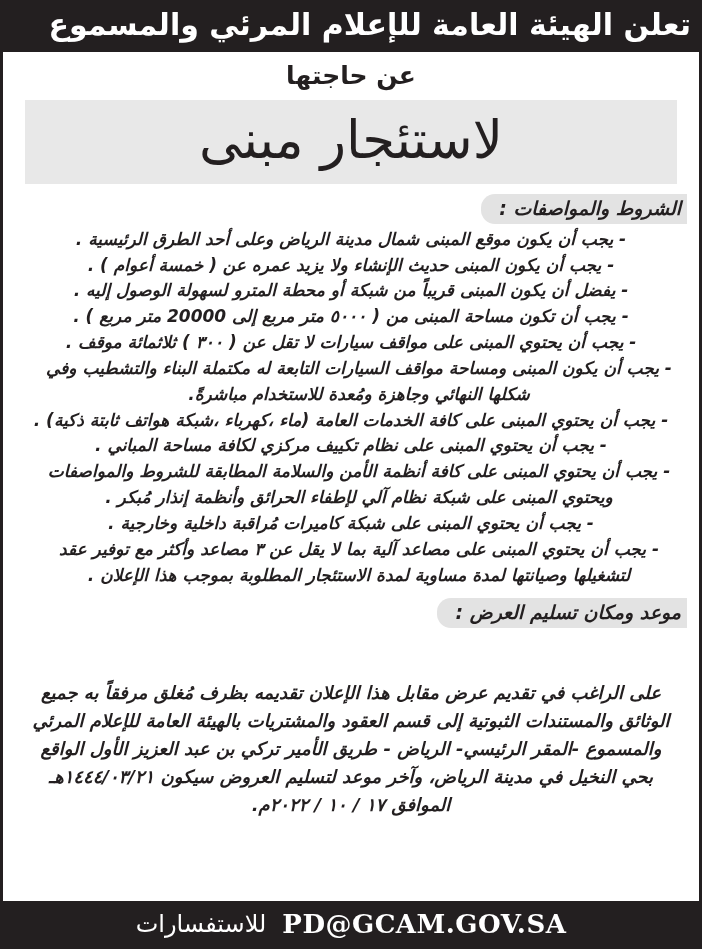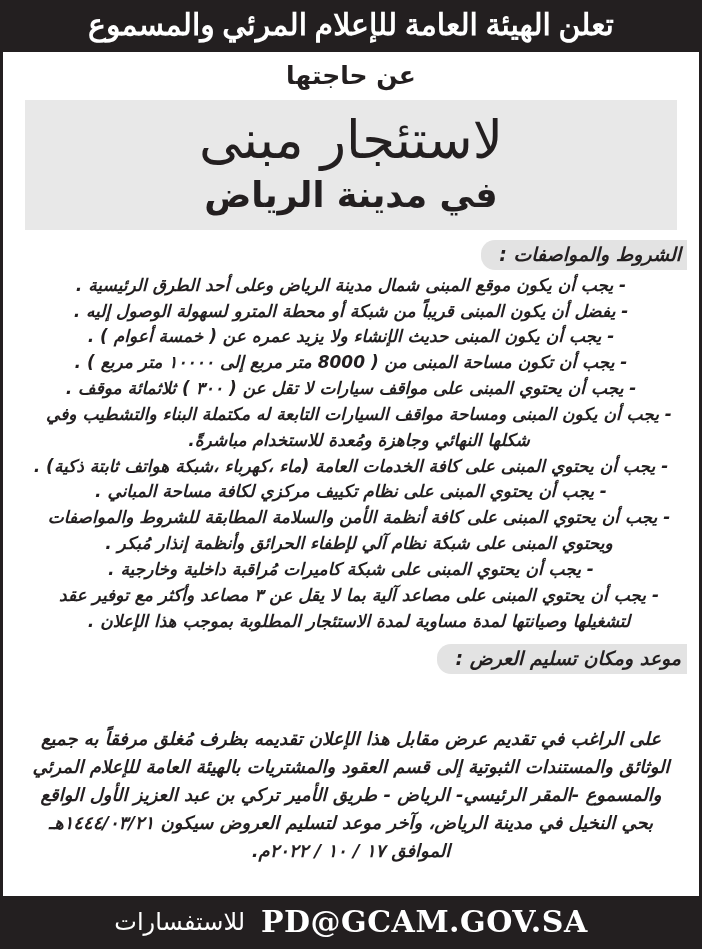--- a/index.html
+++ b/index.html
@@ -25,24 +25,22 @@
     border-right: 3px solid #231f20;
     overflow: hidden;
     display: flex;
     flex-direction: column;
   }
 
   
   .top-banner {
     background: #231f20;
     color: #ffffff;
-    text-align: center;
     padding: 7px 8px 10px 8px;
     flex: 0 0 auto;
-    font-family: Liberation Serif, serif;
   }
   .top-banner .banner-text {
     font-size: 30px;
     font-weight: bold;
     line-height: 1.18;
     letter-spacing: -0.5px;
     white-space: nowrap;
   }
 
   
@@ -159,21 +157,21 @@
     justify-content: center;
     gap: 16px;
     direction: rtl;
   }
   .bottom-bar .enquiry-label {
     font-size: 24px;
     font-weight: normal;
   }
   .bottom-bar .enquiry-email {
     font-family: "DejaVu Serif", "Liberation Serif", serif;
-    font-size: 30px;
+    font-size: 26px;
     font-weight: bold;
     direction: ltr;
     unicode-bidi: isolate;
     letter-spacing: 0.5px;
   }
 </style>
 </head>
 <body>
 
 <div id="ad">
@@ -181,34 +179,33 @@
   <header class="top-banner">
     <div class="banner-text">تعلن الهيئة العامة للإعلام المرئي والمسموع</div>
   </header>
 
   <div class="subtitle-wrap">
     <div class="subtitle">عن حاجتها</div>
   </div>
 
   <div class="headline-panel">
     <div class="headline-main">لاستئجار مبنى</div>
-    <div class="headline-sub">في مدينة الرياض</div>
   </div>
 
   <main class="body-area">
 
     <div class="section-pill-row">
       <div class="section-pill">الشروط والمواصفات :</div>
     </div>
 
     <ul class="conditions">
       <li>- يجب أن يكون موقع المبنى شمال مدينة الرياض وعلى أحد الطرق الرئيسية .</li>
+      <li>- يجب أن يكون المبنى حديث الإنشاء ولا يزيد عمره عن ( خمسة أعوام ) .</li>
       <li>- يفضل أن يكون المبنى قريباً من شبكة أو محطة المترو لسهولة الوصول إليه .</li>
-      <li>- يجب أن يكون المبنى حديث الإنشاء ولا يزيد عمره عن ( خمسة أعوام ) .</li>
-      <li>- يجب أن تكون مساحة المبنى من ( 8000 متر مربع إلى ١٠٠٠٠ متر مربع ) .</li>
+      <li>- يجب أن تكون مساحة المبنى من ( ٥٠٠٠ متر مربع إلى 20000 متر مربع ) .</li>
       <li>- يجب أن يحتوي المبنى على مواقف سيارات لا تقل عن ( ٣٠٠ ) ثلاثمائة موقف .</li>
       <li class="wrapline">- يجب أن يكون المبنى ومساحة مواقف السيارات التابعة له مكتملة البناء والتشطيب وفي شكلها النهائي وجاهزة ومُعدة للاستخدام مباشرةً.</li>
       <li>- يجب أن يحتوي المبنى على كافة الخدمات العامة (ماء ،كهرباء ،شبكة هواتف ثابتة ذكية) .</li>
       <li>- يجب أن يحتوي المبنى على نظام تكييف مركزي لكافة مساحة المباني .</li>
       <li class="wrapline">- يجب أن يحتوي المبنى على كافة أنظمة الأمن والسلامة المطابقة للشروط والمواصفات ويحتوي المبنى على شبكة نظام آلي لإطفاء الحرائق وأنظمة إنذار مُبكر .</li>
       <li>- يجب أن يحتوي المبنى على شبكة كاميرات مُراقبة داخلية وخارجية .</li>
       <li class="wrapline">- يجب أن يحتوي المبنى على مصاعد آلية بما لا يقل عن ٣ مصاعد وأكثر مع توفير عقد لتشغيلها وصيانتها لمدة مساوية لمدة الاستئجار المطلوبة بموجب هذا الإعلان .</li>
     </ul>
 
     <div class="section-pill-row">

